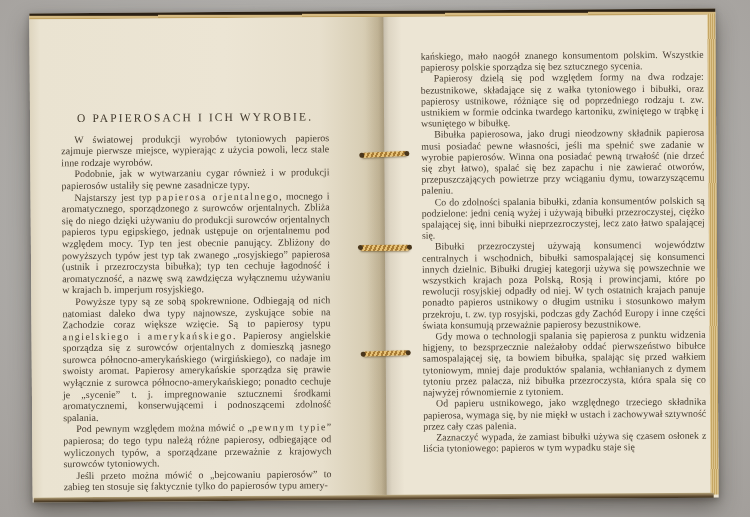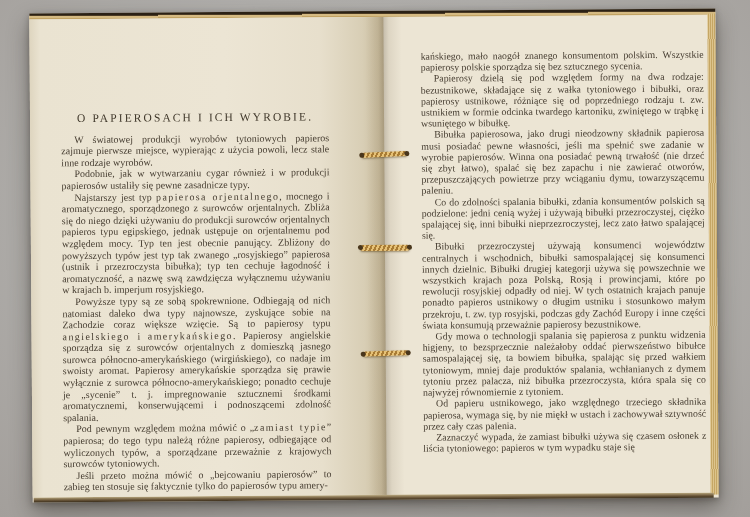--- a/index.html
+++ b/index.html
@@ -80,21 +80,21 @@
     <div class="cord c2"></div>
     <div class="cord c3"></div>
 
     <div class="text-col text-left">
       <h1 class="heading">O PAPIEROSACH I ICH WYROBIE.</h1>
       <div id="left-paragraphs">
           <p class="para"><span>W światowej produkcji wyrobów tytoniowych papieros zajmuje pierwsze miejsce, wypierając z użycia powoli, lecz stale inne rodzaje wyrobów.</span></p>
           <p class="para"><span>Podobnie, jak w wytwarzaniu cygar również i w produkcji papierosów ustaliły się pewne zasadnicze typy.</span></p>
           <p class="para"><span>Najstarszy jest typ </span><span class="spaced">papierosa orjentalnego</span><span>, mocnego i aromatycznego, sporządzonego z surowców orjentalnych. Zbliża się do niego dzięki używaniu do produkcji surowców orjentalnych papieros typu egipskiego, jednak ustępuje on orjentalnemu pod względem mocy. Typ ten jest obecnie panujący. Zbliżony do powyższych typów jest typ tak zwanego „rosyjskiego” papierosa (ustnik i przezroczysta bibułka); typ ten cechuje łagodność i aromatyczność, a nazwę swą zawdzięcza wyłącznemu używaniu w krajach b. imperjum rosyjskiego.</span></p>
           <p class="para"><span>Powyższe typy są ze sobą spokrewnione. Odbiegają od nich natomiast daleko dwa typy najnowsze, zyskujące sobie na Zachodzie coraz większe wzięcie. Są to papierosy typu </span><span class="spaced">angielskiego</span><span> i </span><span class="spaced">amerykańskiego</span><span>. Papierosy angielskie sporządza się z surowców orjentalnych z domieszką jasnego surowca północno-amerykańskiego (wirgińskiego), co nadaje im swoisty aromat. Papierosy amerykańskie sporządza się prawie wyłącznie z surowca północno-amerykańskiego; ponadto cechuje je „sycenie” t. j. impregnowanie sztucznemi środkami aromatycznemi, konserwującemi i podnoszącemi zdolność spalania.</span></p>
-          <p class="para"><span>Pod pewnym względem można mówić o „</span><span class="spaced">zamiast typie</span><span>” papierosa; do tego typu należą różne papierosy, odbiegające od wyliczonych typów, a sporządzane przeważnie z krajowych surowców tytoniowych.</span></p>
+          <p class="para"><span>Pod pewnym względem można mówić o „</span><span class="spaced">pewnym typie</span><span>” papierosa; do tego typu należą różne papierosy, odbiegające od wyliczonych typów, a sporządzane przeważnie z krajowych surowców tytoniowych.</span></p>
           <p class="para"><span>Jeśli przeto można mówić o „bejcowaniu papierosów” to zabieg ten stosuje się faktycznie tylko do papierosów typu amery-</span></p>
         </div>
     </div>
 
     <div class="text-col text-right">
       <div id="right-paragraphs">
           <p class="para no-indent"><span>kańskiego, mało naogół znanego konsumentom polskim. Wszystkie papierosy polskie sporządza się bez sztucznego sycenia.</span></p>
           <p class="para"><span>Papierosy dzielą się pod względem formy na dwa rodzaje: bezustnikowe, składające się z wałka tytoniowego i bibułki, oraz papierosy ustnikowe, różniące się od poprzedniego rodzaju t. zw. ustnikiem w formie odcinka twardego kartoniku, zwiniętego w trąbkę i wsuniętego w bibułkę.</span></p>
           <p class="para"><span>Bibułka papierosowa, jako drugi nieodzowny składnik papierosa musi posiadać pewne własności, jeśli ma spełnić swe zadanie w wyrobie papierosów. Winna ona posiadać pewną trwałość (nie drzeć się zbyt łatwo), spalać się bez zapachu i nie zawierać otworów, przepuszczających powietrze przy wciąganiu dymu, towarzyszącemu paleniu.</span></p>
           <p class="para"><span>Co do zdolności spalania bibułki, zdania konsumentów polskich są podzielone: jedni cenią wyżej i używają bibułki przezroczystej, ciężko spalającej się, inni bibułki nieprzezroczystej, lecz zato łatwo spalającej się.</span></p>

